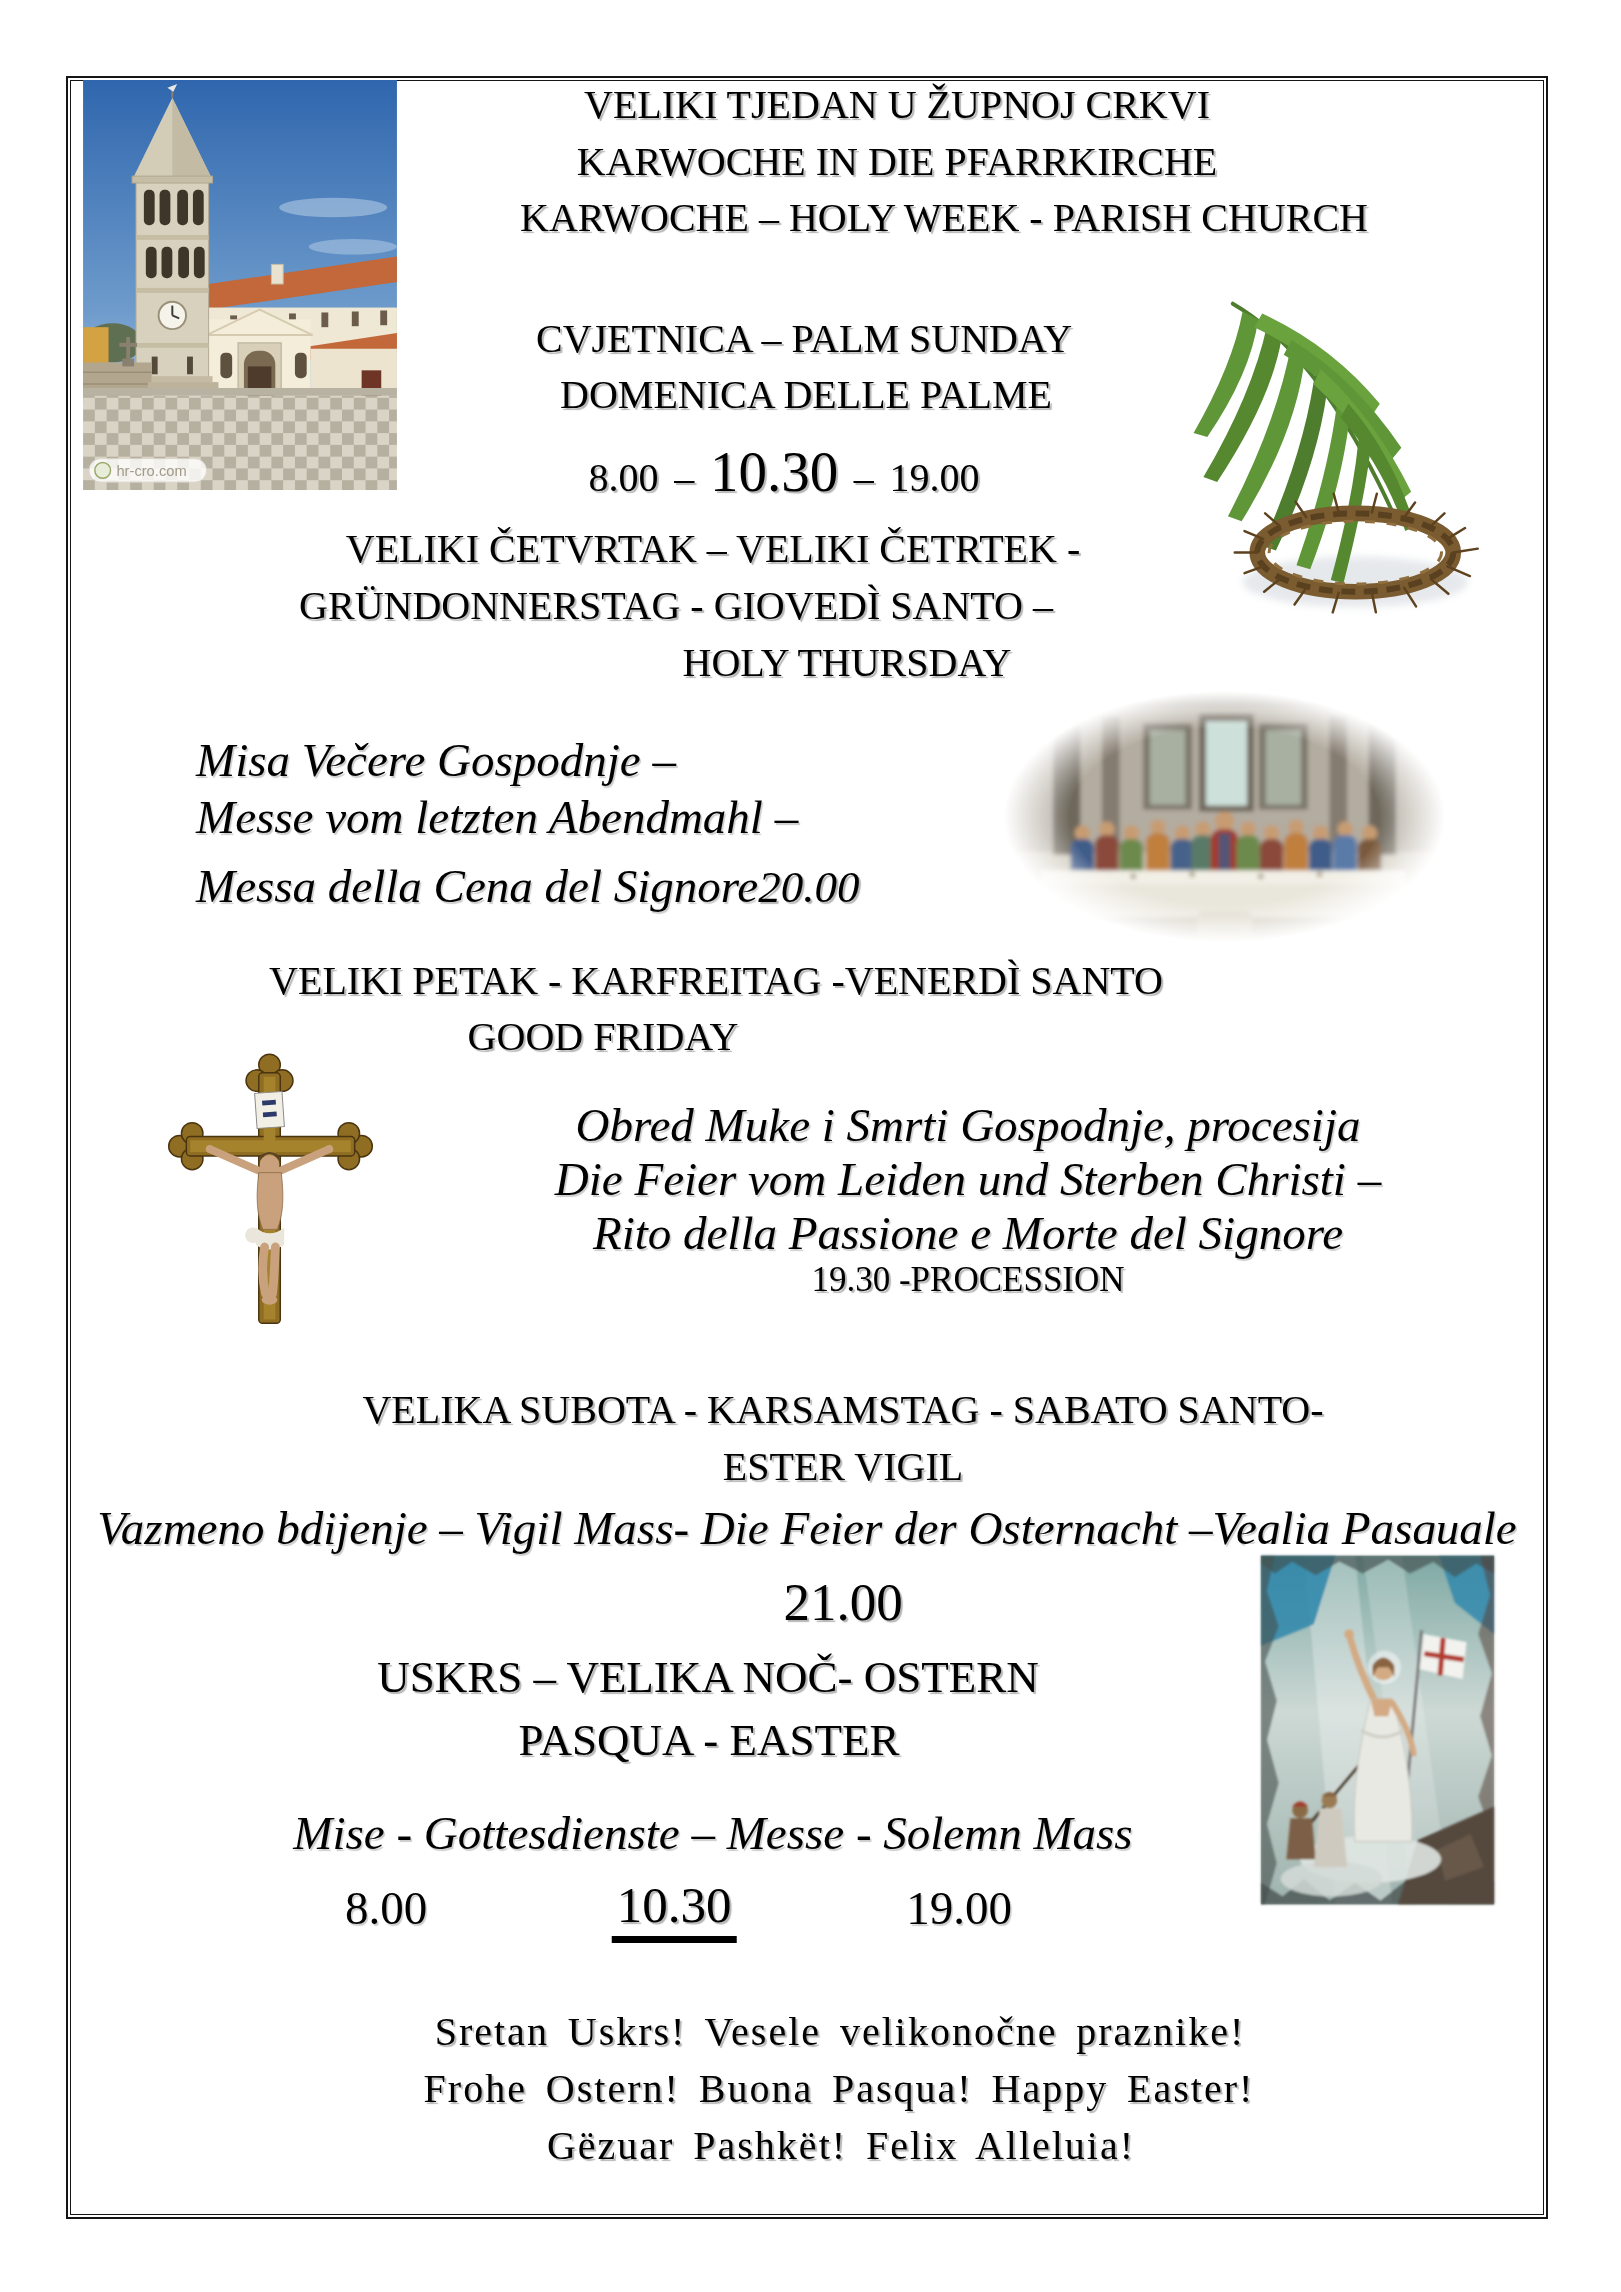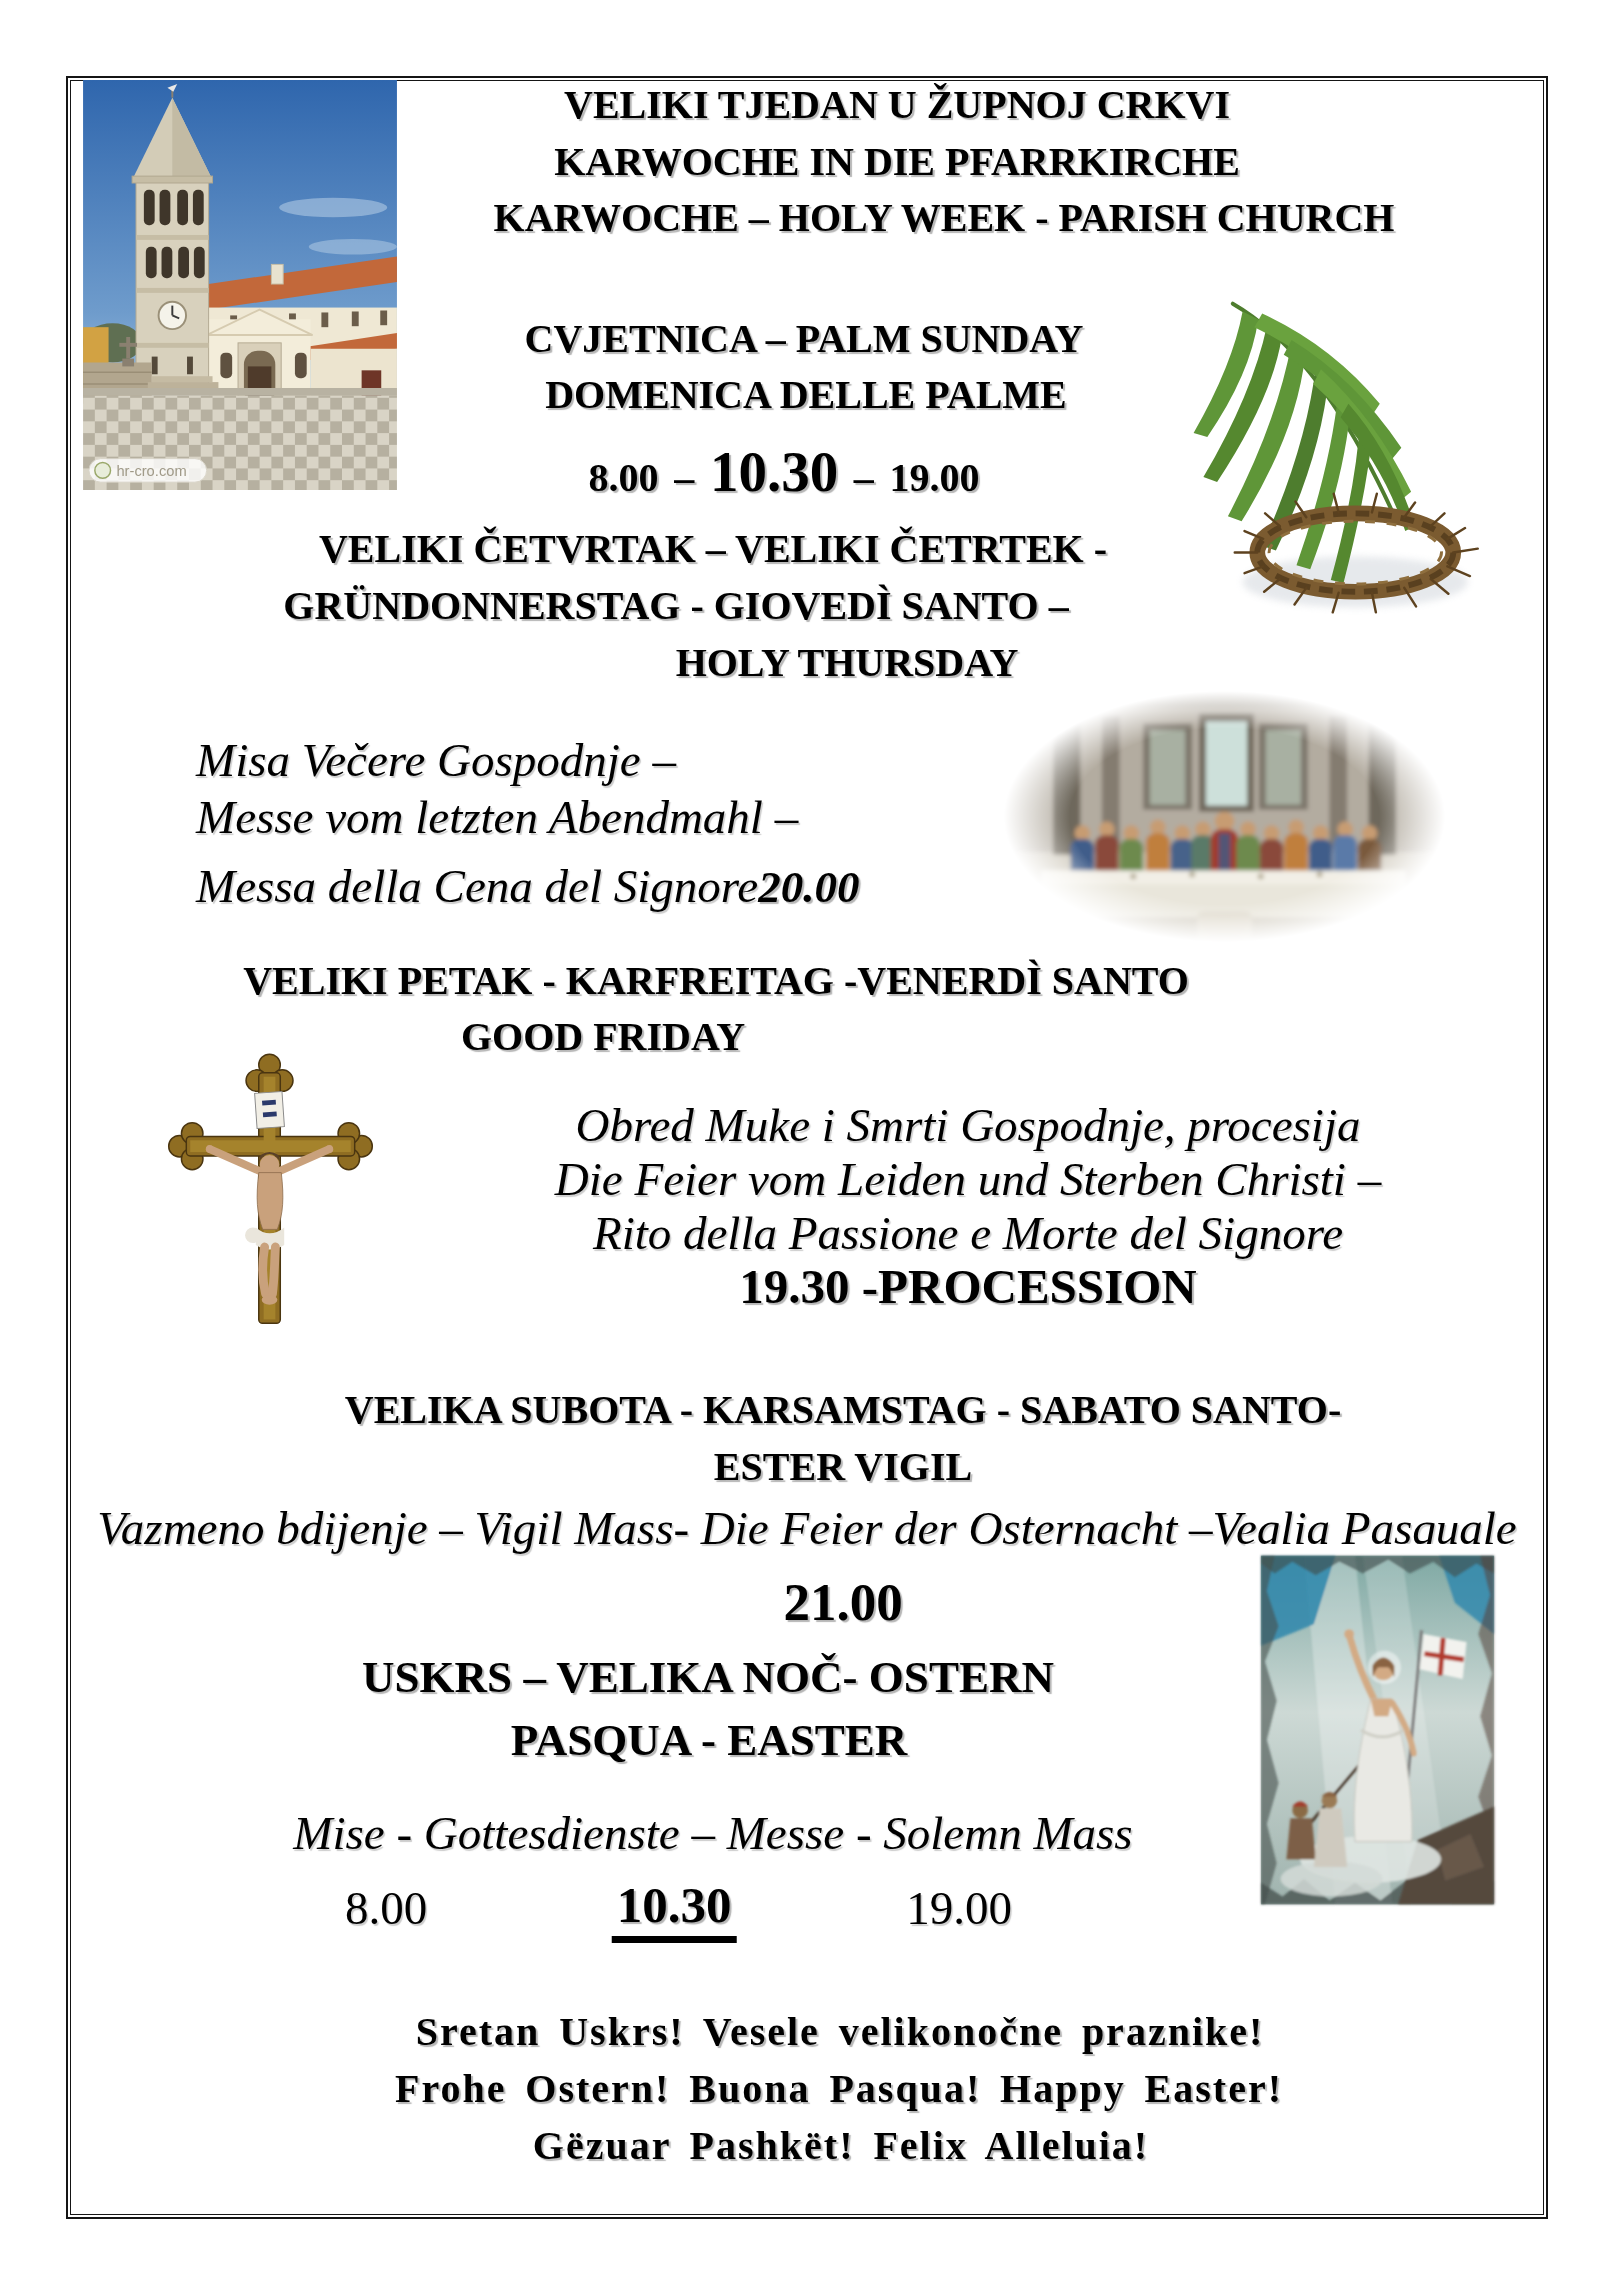--- a/index.html
+++ b/index.html
@@ -3,24 +3,24 @@
 <meta charset="utf-8">
 <style>
   html,body{margin:0;padding:0;background:#fff;}
   .page{position:relative;width:1621px;height:2293px;background:#fff;overflow:hidden;
         font-family:"Liberation Serif","DejaVu Serif",serif;color:#000;}
   .frame{position:absolute;left:66px;top:76px;width:1482px;height:2143px;
          border:2.9px solid #151515;box-sizing:border-box;}
   .frame-inner{position:absolute;left:2px;top:2px;right:2px;bottom:2px;border:1px solid #151515;}
   .t{position:absolute;white-space:nowrap;line-height:1;transform:translateX(-50%);}
   .tl{position:absolute;white-space:nowrap;line-height:1;}
-  .b{font-weight:bold}
+  .b{font-weight:normal}
   .i{font-style:italic}
   .fs41{font-size:40px}.fs42{font-size:47px}.fs46{font-size:45px}.fs48{font-size:47px}
-  .fs50{font-size:49px}.fs52{font-size:51px}.fs54{font-size:53px}.fs57{font-size:45px}.fs58{font-size:57px}
+  .fs50{font-size:35px}.fs52{font-size:51px}.fs54{font-size:53px}.fs57{font-size:45px}.fs58{font-size:57px}
   .sh{text-shadow:2px 2px 1px rgba(110,110,110,.5)}
   .shl{text-shadow:1.5px 1.5px 1px rgba(110,110,110,.35)}
   .row{display:flex;align-items:baseline}
   .u{border-bottom:7.8px solid #000;padding:0 4.9px 4.9px 4.9px}
   .img{position:absolute;display:block}
 </style>
 </head>
 <body>
 
 <div class="page">

